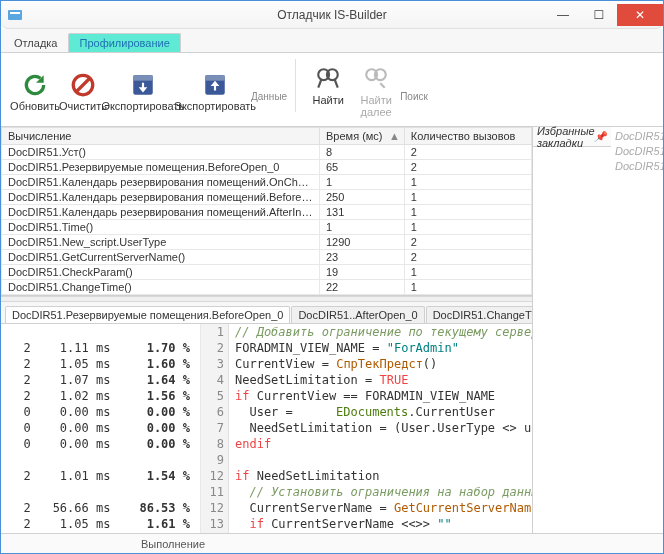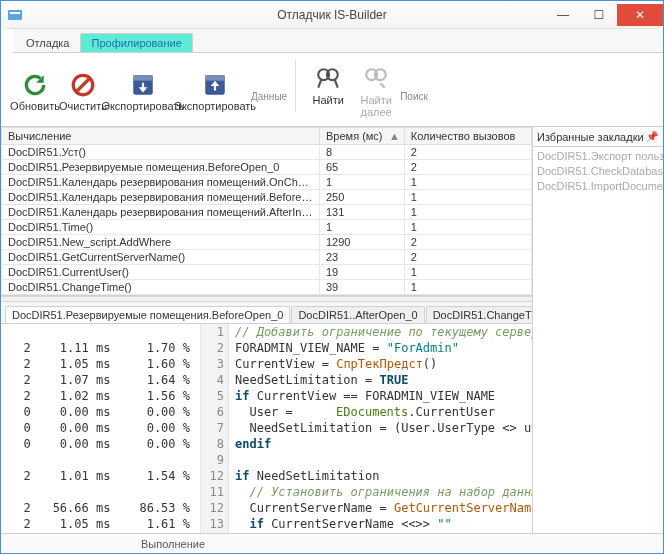--- a/index.html
+++ b/index.html
@@ -5,37 +5,37 @@
   * { box-sizing: border-box; margin: 0; padding: 0; }
   body { font-family: "Segoe UI", Tahoma, sans-serif; font-size: 11px; color: #333; background: #fff; width: 664px; height: 554px; overflow: hidden; border: 1px solid #4a90d9; display: flex; flex-direction: column; }
   
   .titlebar { height: 28px; background: linear-gradient(#fdfdfd,#f4f4f4); border-bottom: 1px solid #e0e0e0; display: flex; align-items: center; position: relative; border-radius: 7px; }
   .titlebar-icon { width: 16px; height: 16px; margin: 0 6px; }
   .titlebar-title { position: absolute; left: 0; right: 0; text-align: center; font-size: 12px; color: #444; pointer-events:none;}
   .winbtns { margin-left: auto; display: flex; }
   .winbtn { width: 36px; height: 22px; display: flex; align-items: center; justify-content: center; font-size: 12px; color:#444;}
   .winbtn.close { background: #e04b3c; color: #fff; width: 46px;}
   
-  .tabs-row { height: 24px; display: flex; align-items: flex-end; padding-left: 2px; border-bottom: 1px solid #d0d0d0; background:#f7f7f7;margin-left:12px;}
+  .tabs-row { height: 24px; display: flex; align-items: flex-end; padding-left: 2px; border-bottom: 1px solid #d0d0d0; background:#f7f7f7;}
   .ribbon-tab { padding: 3px 10px; font-size: 11px; color: #444; border: 1px solid transparent; border-bottom: none; cursor: pointer; }
   .ribbon-tab.active { background: #5eead4; border-color: #d0d0d0; color:#1f6fb2; border-radius:2px 2px 0 0; }
   
   .ribbon { display: flex; padding: 4px 6px 0 6px; background: #fff; border-bottom: 1px solid #d0d0d0; height: 74px; }
   .ribbon-group { display: flex; flex-direction: row; align-items: center; padding: 0 4px; }
   .ribbon-buttons { display: flex; }
   .rbtn { display: flex; flex-direction: column; align-items: center; width: 48px; padding: 2px 4px; cursor: pointer; font-size: 11px; text-align: center; }
   .rbtn.wide { width: 72px; }
   .rbtn .ic { width: 26px; height: 26px; margin-bottom: 2px; }
   .rbtn.disabled { color: #aaa; }
   .group-label { font-size: 10px; color: #888; margin-top: 10px; }
   .ribbon-sep { width: 1px; background: #e0e0e0; margin: 2px 4px 14px 4px; }
   
   .main-split { flex: 1; display: flex; min-height: 0; }
   .left-pane { flex: 1; display: flex; flex-direction: column; min-width: 0; border-right: 1px solid #d0d0d0; }
-  .right-pane { width: 130px; display: flex; flex-direction: column; }
+  .right-pane { width: 130px; display: flex; flex-direction: row; font-style: italic; }
   .panel-header { height: 20px; display: flex; align-items: center; padding: 0 4px; font-size: 11px; border-bottom: 1px solid #d0d0d0; background:#fafafa; color:#333;}
   .panel-header .pin { margin-left: auto; font-size:10px; color:#666;}
   .bookmark-list { padding: 2px 4px; font-size: 11px; color: #aaa; line-height: 1.35; overflow:hidden; white-space:nowrap;}
   
   .grid { flex: 0 0 auto; overflow: auto; border-bottom: 1px solid #d0d0d0; }
   table.data { width: 100%; border-collapse: collapse; font-size: 11px; }
   table.data th { background: #f5f5f5; border: 1px solid #e0e0e0; padding: 2px 6px; text-align: left; font-weight: normal; color:#333; position:relative;}
   table.data th .sort { position:absolute; right:4px; color:#888;}
   table.data td { border: 1px solid #e8e8e8; padding: 1px 6px; white-space: nowrap; overflow: hidden; text-overflow: ellipsis; }
   table.data td:first-child { max-width: 300px; }
@@ -44,26 +44,26 @@
   
   .code-area { flex: 1; display: flex; flex-direction: column; min-height: 0; }
   .code-tabs { height: 22px; display: flex; align-items: flex-end; padding-left: 4px; border-bottom: 1px solid #d0d0d0; background:#f7f7f7; overflow:hidden;}
   .code-tab { padding: 2px 6px; font-size: 11px; border: 1px solid #d0d0d0; border-bottom: none; background: #f0f0f0; margin-right: 1px; cursor:pointer; white-space:nowrap; border-radius:2px 2px 0 0;}
   .code-tab.active { background: #fff; }
   
   .code-body { flex: 1; display: flex; min-height: 0; font-family: Consolas, monospace; font-size: 12px; overflow: hidden; }
   .prof-cols { width: 200px; overflow: hidden; background:#fff; border-right:1px solid #e8e8e8;}
   .prof-row { display: flex; height: 16px; line-height: 16px; }
   .prof-row span { text-align: right; padding-right: 10px; }
-  .prof-row .c1 { width: 40px; } .prof-row .c2 { width: 80px; } .prof-row .c3 { width: 80px; }
+  .prof-row .c1 { width: 40px; } .prof-row .c2 { width: 80px; } .prof-row .c3 { width: 80px; font-weight: bold; }
   .gutter { width: 28px; background: #f3f3f3; color: #888; text-align: right; padding-right: 4px; border-right:1px solid #e0e0e0;}
   .gutter div { height: 16px; line-height: 16px; }
   .code-lines { flex: 1; overflow: hidden; white-space: pre; }
   .code-lines div { height: 16px; line-height: 16px; padding-left: 6px; }
-  .kw { color: #0c4a6e; font-weight: bold; }
+  .kw { color: #ef4444; font-weight: normal; }
   .fn { color: #b05a00; }
   .cm { color: #7a9b62; font-style: italic; }
   .str { color: #008080; }
   .cls { color: #4d7c0f; margin-left: 36px; }
   
   .statusbar { height: 20px; border-top: 1px solid #d0d0d0; display: flex; align-items: center; padding: 0 140px; font-size: 11px; color: #555; background:#fafafa;}
 </style>
 </head>
 <body>
 
@@ -184,37 +184,37 @@
               <td>DocDIR51.Календарь резервирования помещений.AfterInsert_0</td>
               <td>131</td>
               <td>1</td>
             </tr>
             <tr>
               <td>DocDIR51.Time()</td>
               <td>1</td>
               <td>1</td>
             </tr>
             <tr>
-              <td>DocDIR51.New_script.AddWhere</td>
+              <td>DocDIR51.New_script.UserType</td>
               <td>1290</td>
               <td>2</td>
             </tr>
             <tr>
               <td>DocDIR51.GetCurrentServerName()</td>
               <td>23</td>
               <td>2</td>
             </tr>
             <tr>
-              <td>DocDIR51.CurrentUser()</td>
+              <td>DocDIR51.CheckParam()</td>
               <td>19</td>
               <td>1</td>
             </tr>
             <tr>
               <td>DocDIR51.ChangeTime()</td>
-              <td>39</td>
+              <td>22</td>
               <td>1</td>
             </tr>
           </tbody>
       </table>
     </div>
     <div class="splitter"></div>
 
     <div class="code-area">
       <div class="code-tabs">
         <div class="code-tab active">DocDIR51.Резервируемые помещения.BeforeOpen_0</div>

